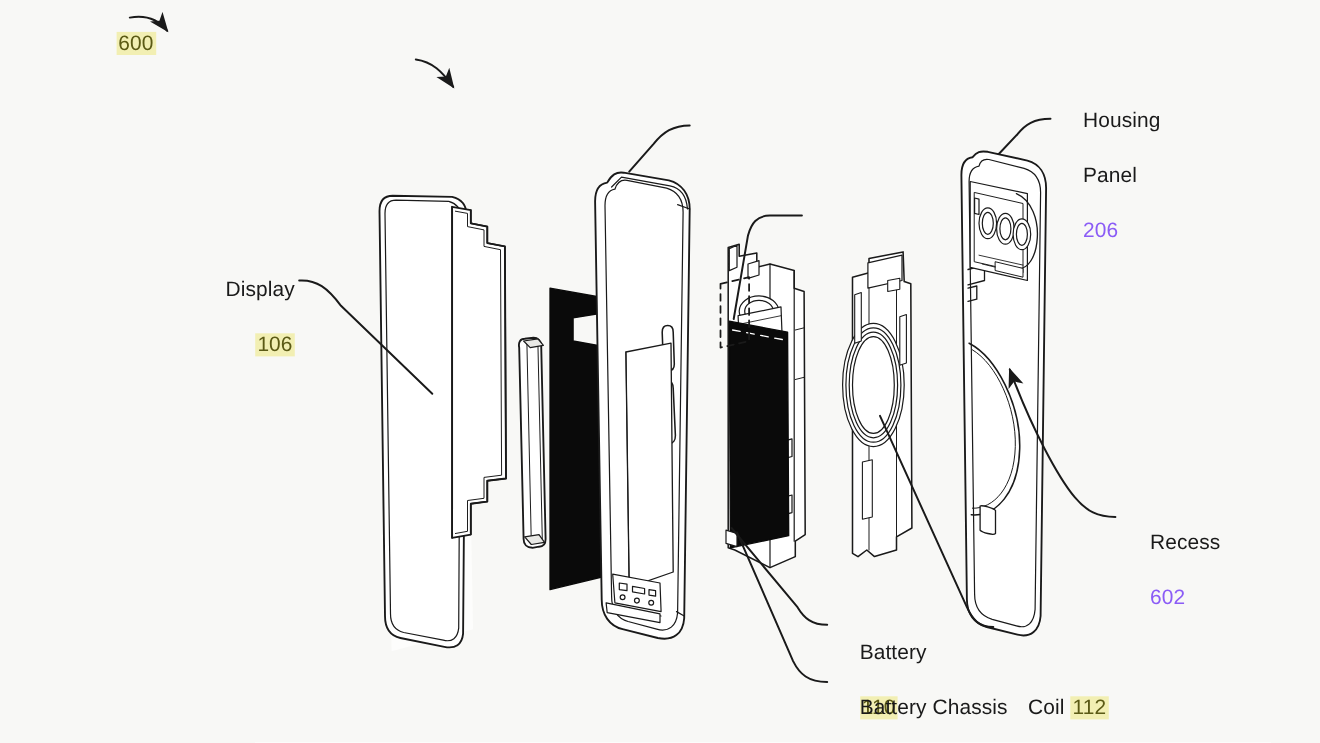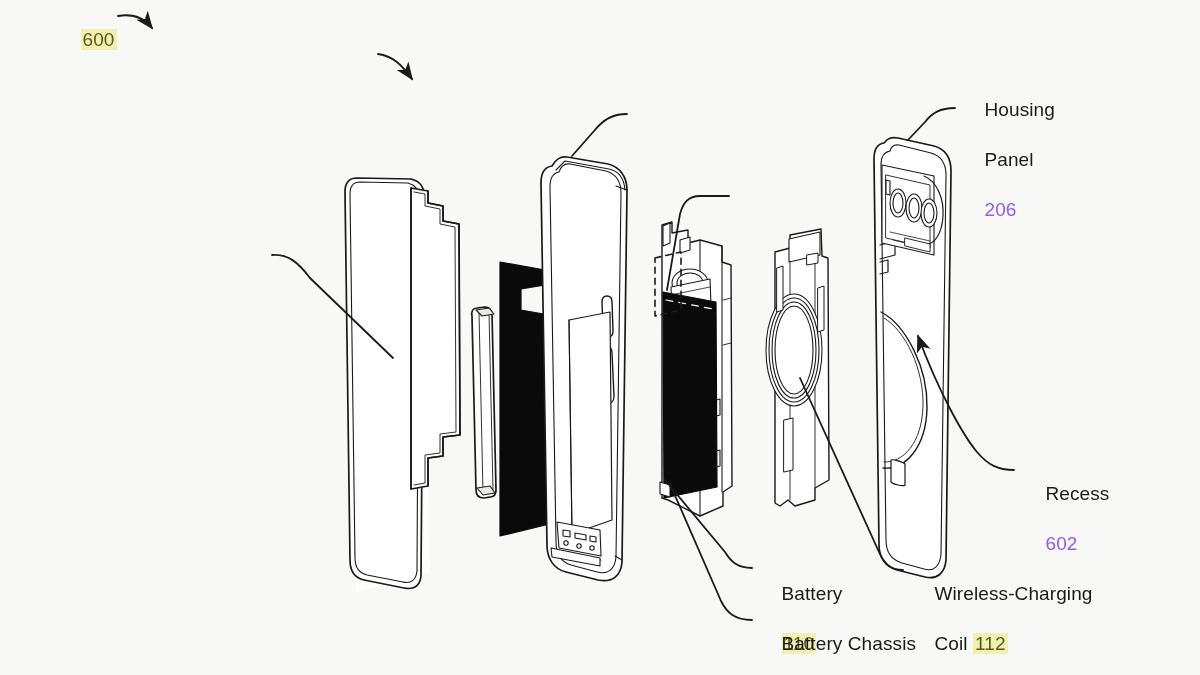--- a/index.html
+++ b/index.html
@@ -245,51 +245,55 @@
         <path d="M752,568 C738,568 731,562 725,552 L665,480"></path>
 
         <path d="M752,620 C735,620 727,613 721,601 L670,484"></path>
 
         <path d="M903,570 C890,570 884,563 879,552 L800,378"></path>
       </g>
 
     </g>
   </svg>
 
-  <div class="lbl" style="left:59px; top:2px;">
+  <div class="lbl" style="left:84px; top:2px;">
     <span class="num-hl">600</span>
   </div>
 
 
 
   <div class="lbl" style="left:963px; top:72px;">
     <span>Housing</span><br>
     <span>Panel</span><br>
     <span class="num-plain">206</span>
   </div>
 
+  <div class="lbl right" style="left:150px; top:226px; width:118px;">
+    <span>Display</span><br>
+    <span class="num-hl">106</span>
+  </div>
 
 
   <div class="lbl" style="left:1024px; top:456px;">
     <span>Recess</span><br>
     <span class="num-plain">602</span>
   </div>
 
   <div class="lbl" style="left:760px; top:556px;">
     <span>Battery</span><br>
     <span class="num-hl">110</span>
   </div>
 
   <div class="lbl" style="left:760px; top:606px;">
     <span>Battery Chassis</span><br>
     
   </div>
 
   <div class="lbl" style="left:913px; top:556px;">
-    <span>Wireless-Charging</span><br>
+    <br>
     <span>Coil </span><span class="num-hl">112</span>
   </div>
 
   <div class="lbl caption center" style="left:500px; top:648px; width:220px;">
     <span>Exploded View</span>
   </div>
 
 </div>
 
 </body></html>

